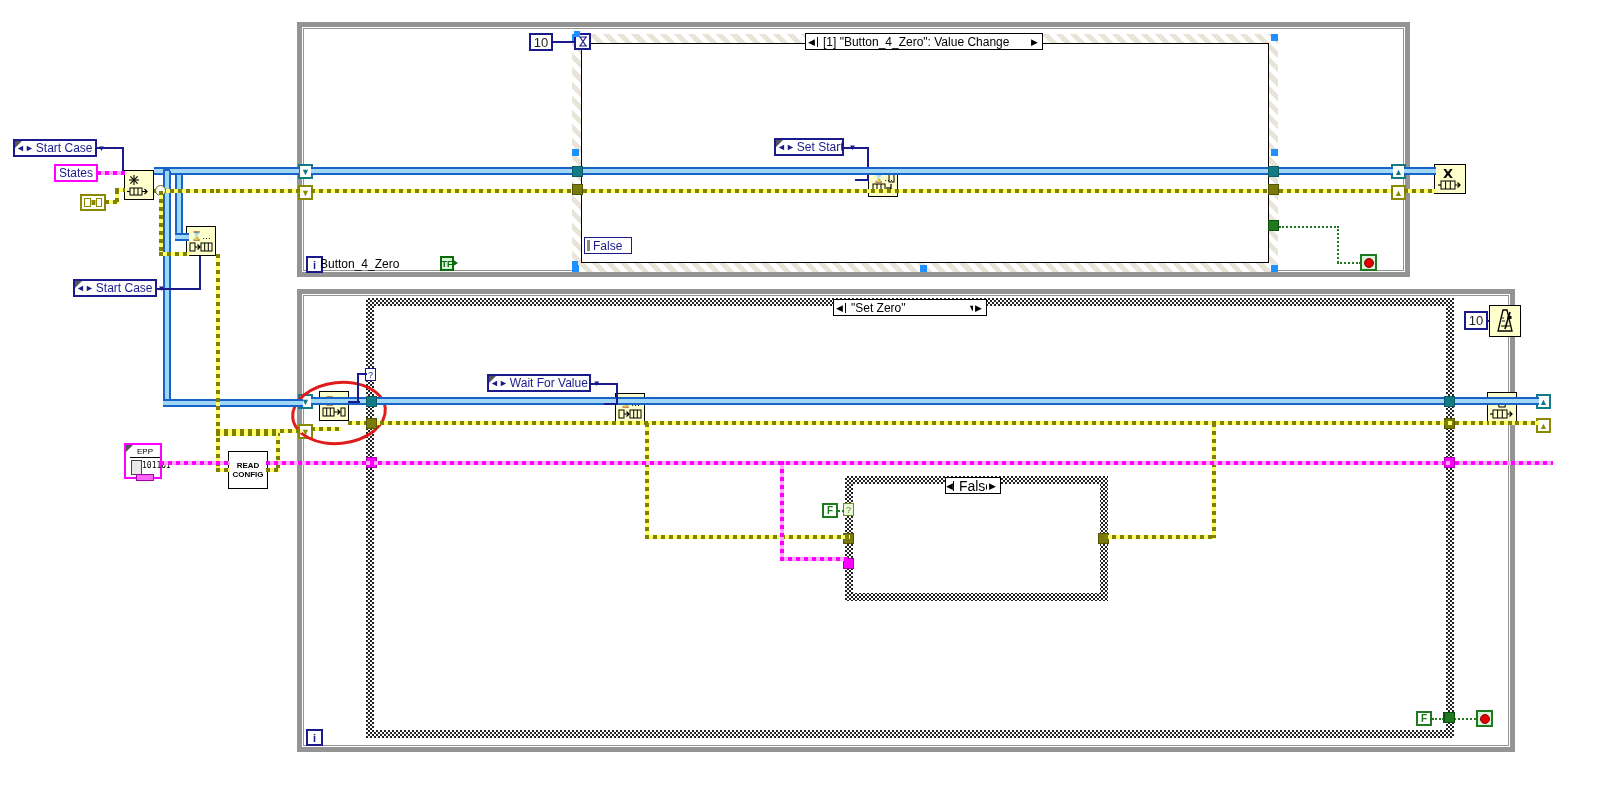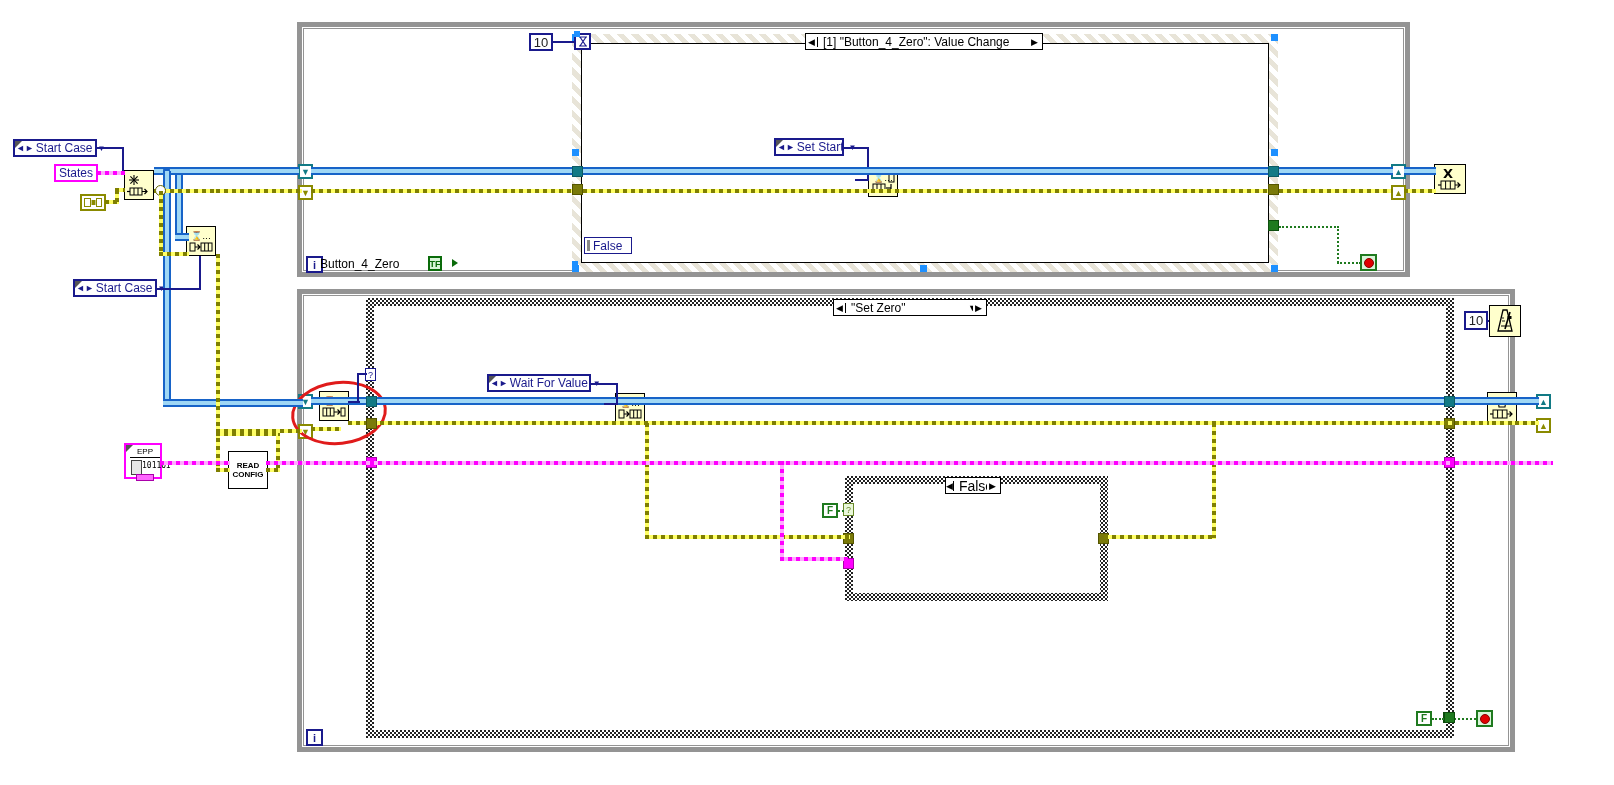--- a/index.html
+++ b/index.html
@@ -157,21 +157,21 @@
       </svg>
   </div>
   <div class="sel-handle" style="left:574px;top:31px;width:6px;height:6px;"></div>
 
   <div class="numconst" style="left:529px;top:33px;width:24px;height:18px;">10</div>
   <div class="bwire" style="left:552px;top:41px;width:22px;"></div>
 
   <div class="srcnode" style="left:584px;top:237px;width:48px;height:17px;">False</div>
 
   <div class="plainlabel" style="left:320px;top:257px;">Button_4_Zero</div>
-  <div class="boolterm" style="left:428px;top:256px;width:14px;height:15px;">TF</div>
+  <div class="boolterm" style="left:440px;top:256px;width:14px;height:15px;">TF</div>
   <div class="abs" style="left:452px;top:259px;width:0;height:0;border-left:6px solid #0a6b0a;border-top:4px solid transparent;border-bottom:4px solid transparent;"></div>
 
   <div class="enumconst" style="left:774px;top:138px;width:70px;height:18px;">
     <span class="lr">◄►</span>
     <span>Set Start</span>
     <span class="dnarr">▼</span>
   </div>
 
   <div class="vi" style="left:868px;top:169px;width:30px;height:28px;">
     <svg width="26" height="24" viewBox="0 0 26 24">

